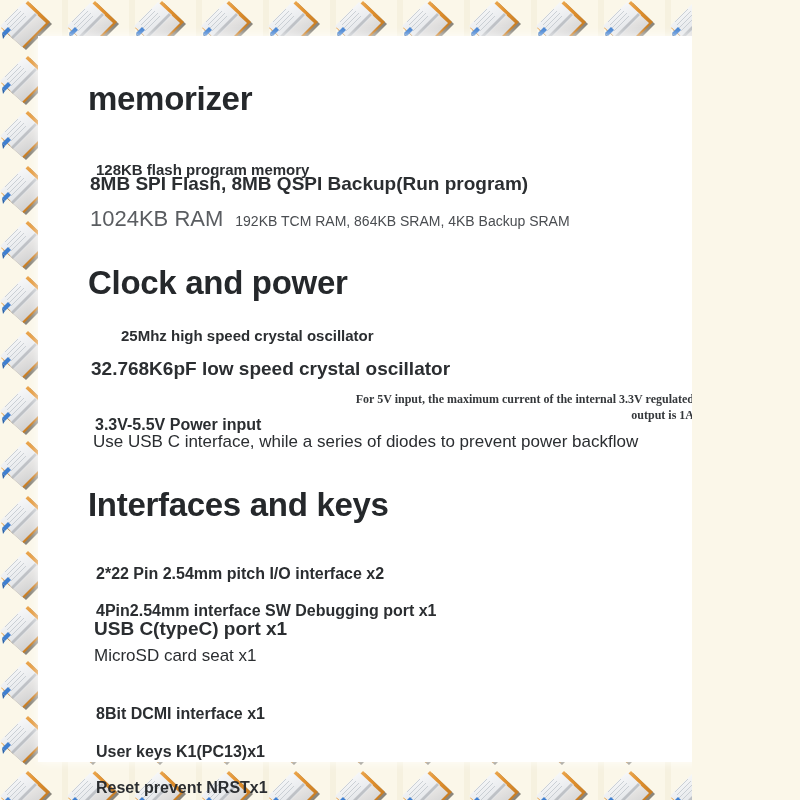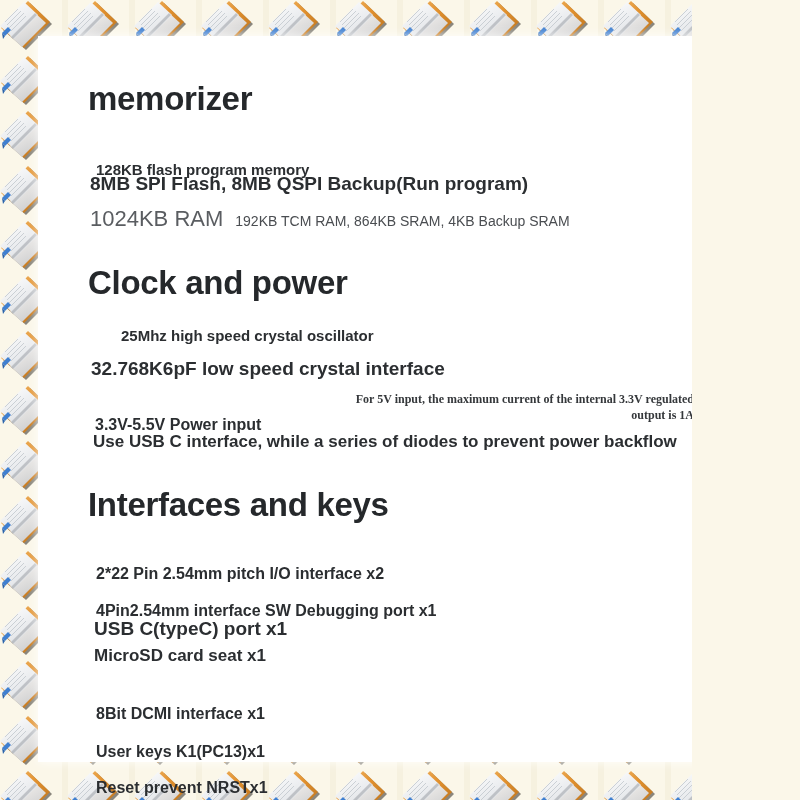--- a/index.html
+++ b/index.html
@@ -70,21 +70,21 @@
 
   .line {
     color: #2b2e31;
     margin: 0;
     white-space: nowrap;
   }
   .sz-sm  { font-size: 15px; font-weight: bold; }
   .sz-md  { font-size: 19px; font-weight: bold; }
   .sz-lg  { font-size: 22px; font-weight: normal; color: #5a5d61; }
   .sz-ms  { font-size: 16px; font-weight: bold; margin-top: 20px; }
-  .sz-mm  { font-size: 17px; font-weight: bold; }
+  .sz-mm  { font-size: 17px; font-weight: normal; }
 
   .inline-note {
     font-size: 14px;
     font-weight: normal;
     color: #4a4d51;
     margin-left: 12px;
   }
 
   .row-flex {
     display: flex;
@@ -421,21 +421,21 @@
 
       <div class="row-flex abs" style="left:2px; top:170px;">
         <span class="line sz-lg">1024KB RAM</span>
         <span class="inline-note">192KB TCM RAM, 864KB SRAM, 4KB Backup SRAM</span>
       </div>
 
       <h1 class="sec-title t-clock abs" style="left:0px; top:228px;">Clock and power</h1>
 
       <div class="line sz-sm abs" style="left:7px; top:291px;margin-left:26px;">25Mhz high speed crystal oscillator</div>
 
-      <div class="line sz-md abs" style="left:3px; top:322px;">32.768K6pF low speed crystal interface</div>
+      <div class="line sz-md abs" style="left:3px; top:322px;">32.768K6pF low speed crystal oscillator</div>
 
       <div class="line sz-ms abs" style="left:7px; top:360px;">3.3V-5.5V Power input</div>
 
       <div class="note-block abs" style="left:261px; top:355px;">For 5V input, the maximum current of the internal 3.3V regulated output is 1A</div>
 
       <div class="line sz-mm abs" style="left:5px; top:396px;">Use USB C interface, while a series of diodes to prevent power backflow</div>
 
       <h1 class="sec-title t-interfaces abs" style="left:0px; top:450px;text-align:center;">Interfaces and keys</h1>
 
       <div class="line sz-ms abs" style="left:8px; top:509px;">2*22 Pin 2.54mm pitch I/O interface x2</div>

